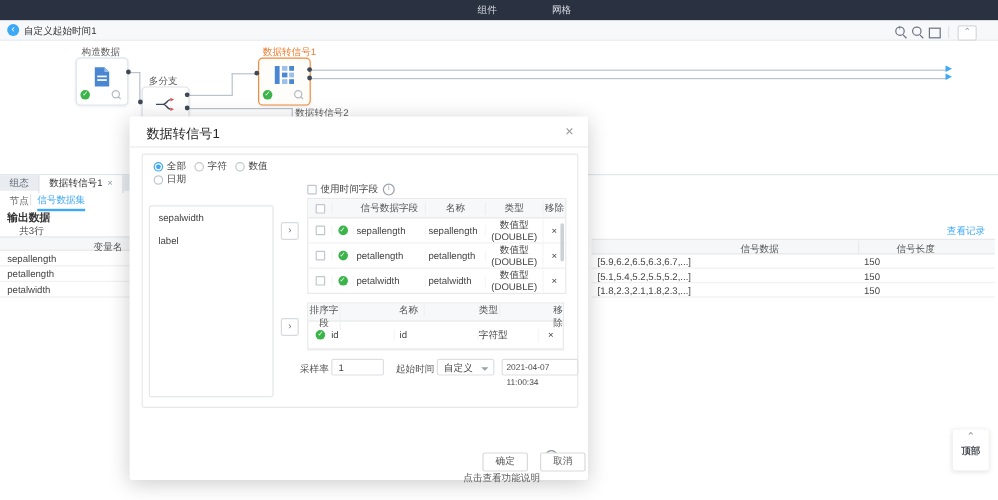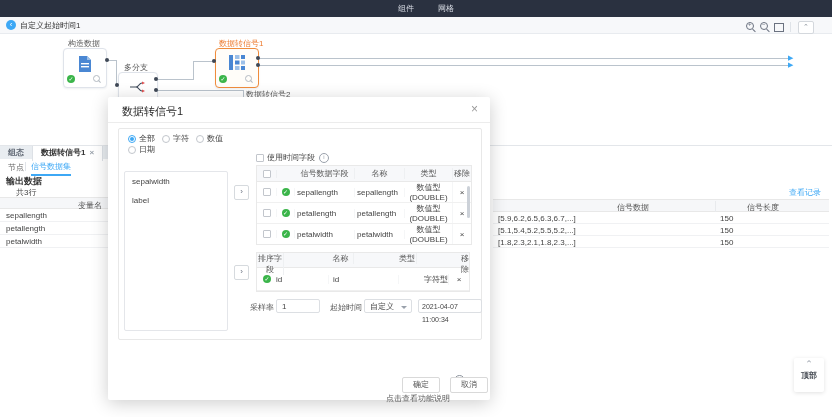--- a/index.html
+++ b/index.html
@@ -1,21 +1,21 @@
 <!DOCTYPE html>
 <html><head>
 <meta charset="utf-8">
 <style>
   html,body{margin:0;padding:0;}
   body{font-family:"Liberation Sans","DejaVu Sans",sans-serif;background:#fff;}
   .stage{position:relative;width:832px;height:417px;overflow:hidden;background:#fff;}
   .abs{position:absolute;}
   
   .topbar{left:0;top:0;width:832px;height:17px;background:#2a3140;}
-  .topmenu{left:398px;top:0;height:17px;display:flex;gap:24px;align-items:center;}
+  .topmenu{left:398px;top:0;height:17px;display:flex;gap:46px;align-items:center;}
   .topmenu span{font-size:8px;color:#d9dde5;cursor:pointer;}
   
   .crumbbar{left:0;top:17px;width:832px;height:17px;background:#f7f8fa;border-bottom:1px solid #e8ebef;box-sizing:border-box;}
   .backdot{left:6px;top:20px;width:10px;height:10px;border-radius:50%;background:#3da8f5;color:#fff;font-size:8px;line-height:9px;text-align:center;}
   .crumbtitle{left:20px;top:20px;font-size:8px;color:#333;}
   .tool-ico{width:10px;height:10px;position:relative;}
   .mag{width:6px;height:6px;border:1px solid #6b7280;border-radius:50%;position:absolute;left:0;top:0;}
   .mag:after{content:"";position:absolute;width:4px;height:1px;background:#6b7280;transform:rotate(45deg);left:5px;top:7px;}
   .magsign{position:absolute;left:2px;top:-1px;font-size:6px;color:#6b7280;}
   .fitbox{width:8px;height:7px;border:1px solid #6b7280;position:absolute;left:0;top:1px;}
@@ -28,21 +28,21 @@
   .nlabel{font-size:8px;color:#595959;white-space:nowrap;z-index:2;}
   .nlabel.hl{color:#ed7b2f;}
   .okbadge{width:8px;height:8px;border-radius:50%;background:#3bb54a;color:#fff;font-size:6px;line-height:8px;text-align:center;z-index:3;}
   .minimag{width:9px;height:9px;z-index:3;}
   .minimag .c{width:5px;height:5px;border:1px solid #b3bac2;border-radius:50%;position:absolute;}
   .minimag .t{width:3px;height:1px;background:#b3bac2;position:absolute;left:5px;top:6px;transform:rotate(45deg);}
   .bluearrow{color:#3da8f5;font-size:7px;line-height:7px;z-index:3;}
   
   .panel-sep{left:0;top:145px;width:832px;height:1px;background:#e3e6ea;}
   .tabstrip{left:0;top:146px;width:470px;height:13px;background:#e9edf1;display:flex;}
-  .tab{height:15px;line-height:13px;font-size:8px;color:#5c6470;padding:0 8px;border-right:1px solid #dde1e6;white-space:nowrap;cursor:pointer;font-weight:bold;}
+  .tab{height:15px;line-height:13px;font-size:8px;color:#5c6470;padding:0 8px;border-right:1px solid #dde1e6;white-space:nowrap;cursor:pointer;}
   .tab.active{background:#fff;color:#333;}
   .tab .x{color:#98a0aa;margin-left:4px;font-size:8px;}
   .subtab{font-size:8px;color:#666;cursor:pointer;}
   .subtab.active{color:#3da8f5;border-bottom:2px solid #3da8f5;padding-bottom:2px;}
   .secTitle{font-size:9px;font-weight:bold;color:#333;}
   .rowcount{font-size:8px;color:#444;}
   .thead{background:#f6f7f9;border-top:1px solid #e8e8e8;border-bottom:1px solid #e8e8e8;box-sizing:border-box;}
   .thead span{font-size:8px;color:#555;}
   .trow{font-size:8px;color:#444;border-bottom:1px solid #f0f1f3;box-sizing:border-box;}
   .bluelink{font-size:8px;color:#3da8f5;cursor:pointer;}
@@ -323,21 +323,21 @@
         <div class="cell" style="width:70px;">名称</div>
         <div class="cell" style="width:50px;">类型</div>
         <div class="cell" style="width:20px;border-right:0;">移除</div>
       </div>
       <div class="dtrow" style="height:23px;">
         <div class="cell" style="width:72px;display:flex;align-items:center;gap:5px;padding-left:6px;">
           <div class="gcheck">✓</div>
           <span>id</span>
         </div>
         <div class="cell" style="width:70px;padding-left:4px;">id</div>
-        <div class="cell" style="width:50px;text-align:right;">字符型</div>
+        <div class="cell" style="width:50px;text-align:left;">字符型</div>
         <div class="cell delx" style="width:20px;border-right:0;">×</div>
       </div>
     </div>
 
     <div class="abs flabel" style="left:142px;top:205px;">采样率</div>
     <div class="abs finput" style="left:168px;top:202px;width:44px;height:14px;line-height:13px;padding-left:5px;">1</div>
     <div class="abs flabel" style="left:222px;top:205px;">起始时间</div>
     <div class="abs finput" style="left:256px;top:202px;width:48px;height:14px;line-height:13px;padding-left:5px;">
       <span>自定义</span>
       <div class="abs caret" style="right:4px;top:6px;"></div>

